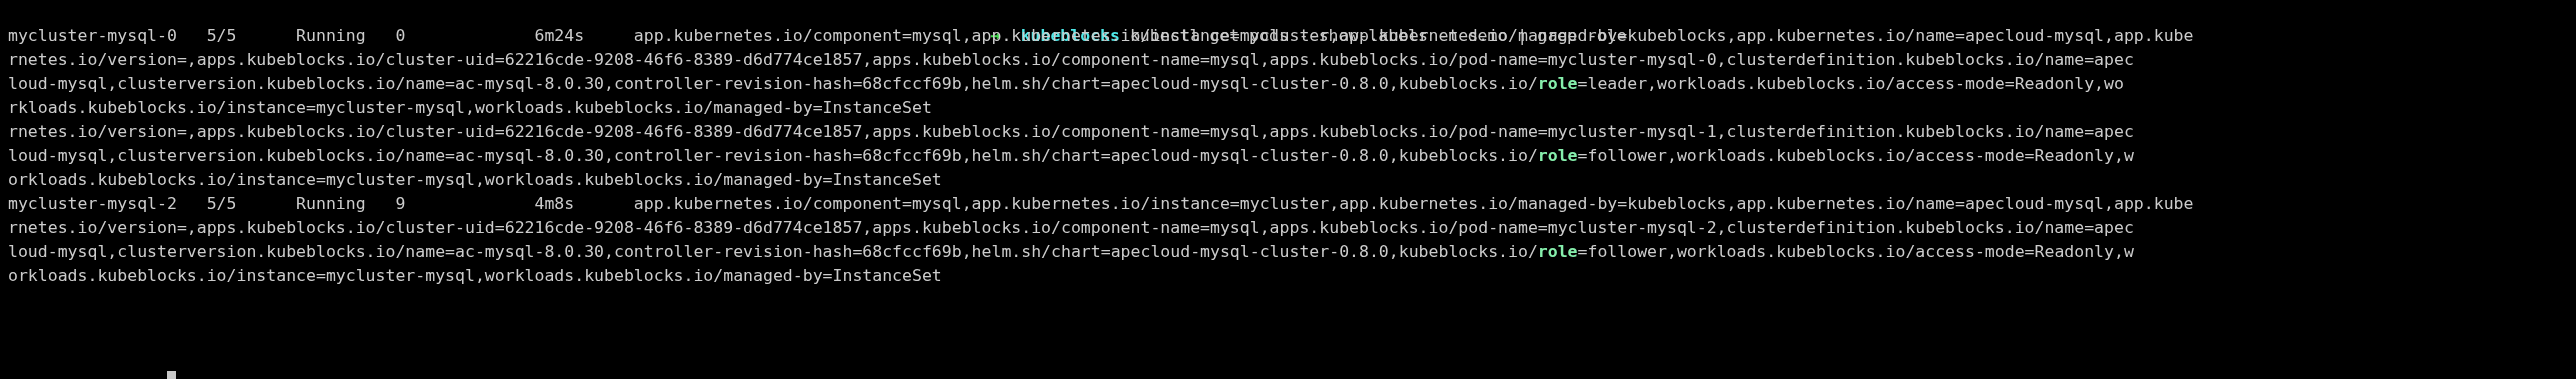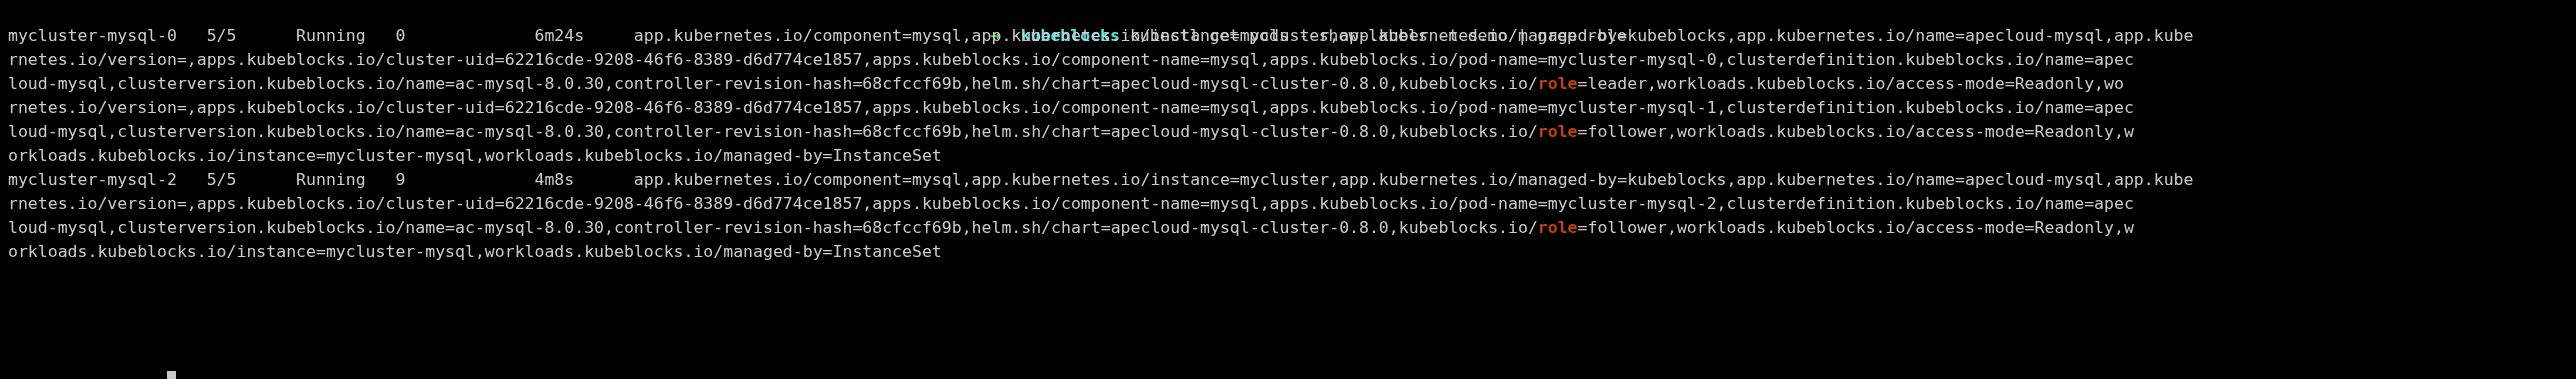--- a/index.html
+++ b/index.html
@@ -45,21 +45,21 @@
     font-weight: bold;
   }
   .ctx {
     color: #4fe8e8;
     font-weight: bold;
   }
   .cmd {
     color: #c8c8c8;
   }
   .role {
-    color: #c2410c;
+    color: #86efac;
     font-weight: bold;
   }
   .txt {
     color: #cccccc;
   }
   .cursor-block {
     position: absolute;
     left: 167px;
     top: 371px;
     width: 9.4px;
@@ -73,20 +73,21 @@
 <div id="terminal">
 
   <div class="prompt-line">
     <span class="arrow">→</span><span class="txt">  </span><span class="ctx">kubeblocks</span><span class="txt"> </span><span class="cmd">kubectl get pods --show-labels -n demo | grep role</span>
   </div>
 
   <div id="output-area">
       <div class="line"><span class="txt">mycluster-mysql-0   5/5      Running   0             6m24s     app.kubernetes.io/component=mysql,app.kubernetes.io/instance=mycluster,app.kubernetes.io/managed-by=kubeblocks,app.kubernetes.io/name=apecloud-mysql,app.kube</span></div>
       <div class="line"><span class="txt">rnetes.io/version=,apps.kubeblocks.io/cluster-uid=62216cde-9208-46f6-8389-d6d774ce1857,apps.kubeblocks.io/component-name=mysql,apps.kubeblocks.io/pod-name=mycluster-mysql-0,clusterdefinition.kubeblocks.io/name=apec</span></div>
       <div class="line"><span class="txt">loud-mysql,clusterversion.kubeblocks.io/name=ac-mysql-8.0.30,controller-revision-hash=68cfccf69b,helm.sh/chart=apecloud-mysql-cluster-0.8.0,kubeblocks.io/</span><span class="role">role</span><span class="txt">=leader,workloads.kubeblocks.io/access-mode=Readonly,wo</span></div>
+      <div class="line"><span class="txt">rkloads.kubeblocks.io/instance=mycluster-mysql,workloads.kubeblocks.io/managed-by=InstanceSet</span></div>
       <div class="line"><span class="txt">rnetes.io/version=,apps.kubeblocks.io/cluster-uid=62216cde-9208-46f6-8389-d6d774ce1857,apps.kubeblocks.io/component-name=mysql,apps.kubeblocks.io/pod-name=mycluster-mysql-1,clusterdefinition.kubeblocks.io/name=apec</span></div>
       <div class="line"><span class="txt">loud-mysql,clusterversion.kubeblocks.io/name=ac-mysql-8.0.30,controller-revision-hash=68cfccf69b,helm.sh/chart=apecloud-mysql-cluster-0.8.0,kubeblocks.io/</span><span class="role">role</span><span class="txt">=follower,workloads.kubeblocks.io/access-mode=Readonly,w</span></div>
       <div class="line"><span class="txt">orkloads.kubeblocks.io/instance=mycluster-mysql,workloads.kubeblocks.io/managed-by=InstanceSet</span></div>
       <div class="line"><span class="txt">mycluster-mysql-2   5/5      Running   9             4m8s      app.kubernetes.io/component=mysql,app.kubernetes.io/instance=mycluster,app.kubernetes.io/managed-by=kubeblocks,app.kubernetes.io/name=apecloud-mysql,app.kube</span></div>
       <div class="line"><span class="txt">rnetes.io/version=,apps.kubeblocks.io/cluster-uid=62216cde-9208-46f6-8389-d6d774ce1857,apps.kubeblocks.io/component-name=mysql,apps.kubeblocks.io/pod-name=mycluster-mysql-2,clusterdefinition.kubeblocks.io/name=apec</span></div>
       <div class="line"><span class="txt">loud-mysql,clusterversion.kubeblocks.io/name=ac-mysql-8.0.30,controller-revision-hash=68cfccf69b,helm.sh/chart=apecloud-mysql-cluster-0.8.0,kubeblocks.io/</span><span class="role">role</span><span class="txt">=follower,workloads.kubeblocks.io/access-mode=Readonly,w</span></div>
       <div class="line"><span class="txt">orkloads.kubeblocks.io/instance=mycluster-mysql,workloads.kubeblocks.io/managed-by=InstanceSet</span></div>
     </div>
 
   <div class="cursor-block"></div>

